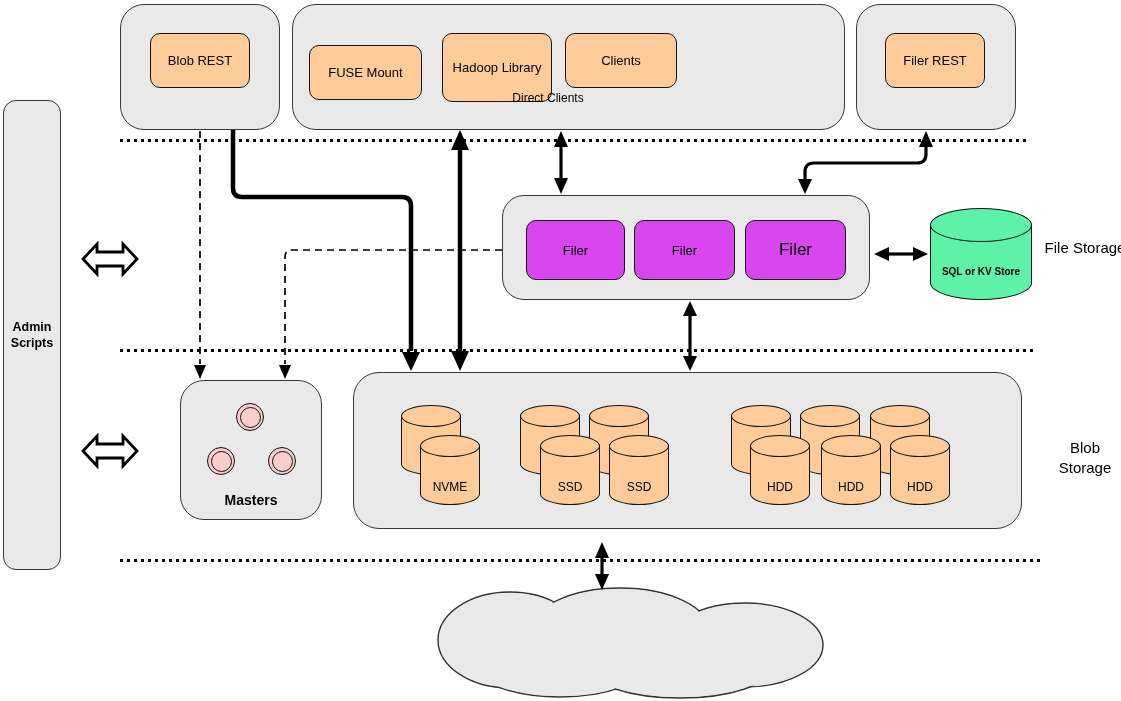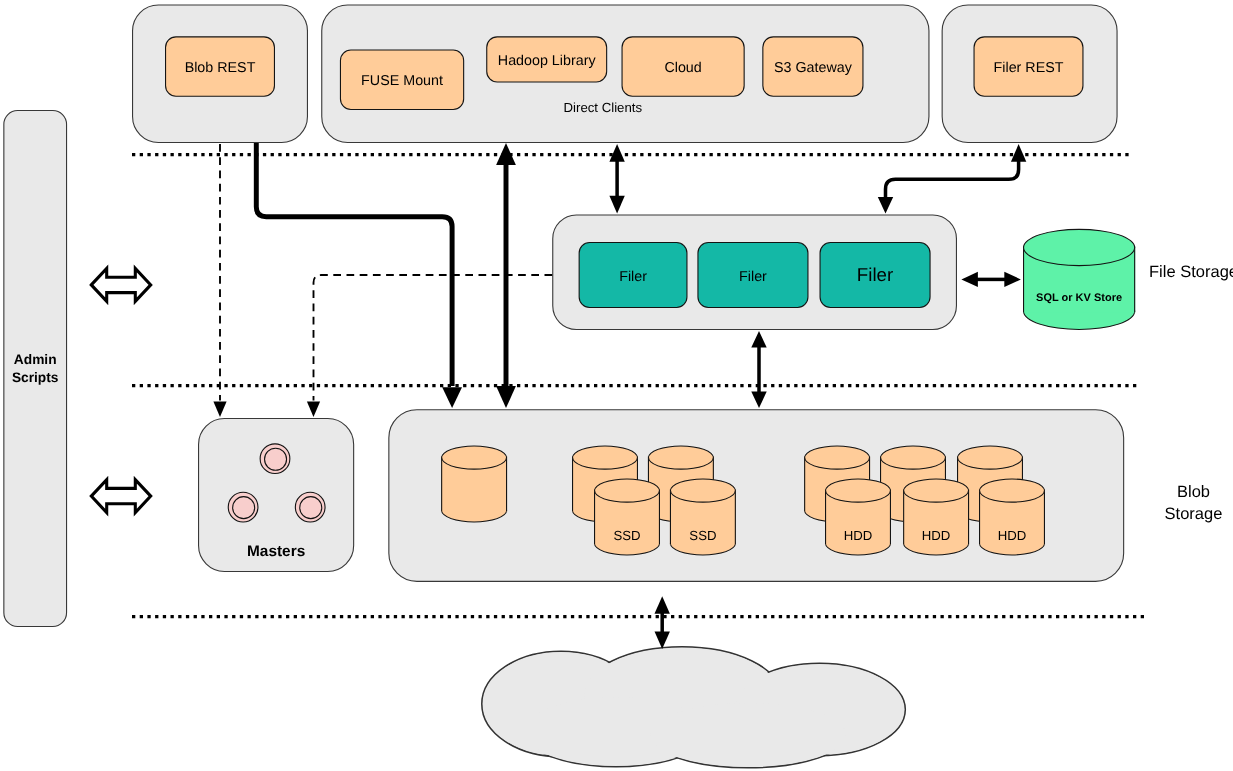--- a/index.html
+++ b/index.html
@@ -3,21 +3,21 @@
 <meta charset="utf-8">
 <style>
   html,body { margin:0; padding:0; background:#ffffff; }
   #stage {
     position:relative; width:1121px; height:701px; background:#ffffff;
     font-family:"Liberation Sans","DejaVu Sans",sans-serif; color:#000;
     overflow:hidden;
   }
   .gbox { position:absolute; background:#e9e9e9; border:1.4px solid #383838; border-radius:24px; box-sizing:border-box; z-index:1; }
   .obox { position:absolute; background:#ffcc99; border:1.5px solid #141414; border-radius:10px; display:flex; align-items:center; justify-content:center; font-size:13px; box-sizing:border-box; z-index:2; }
-  .fbox { position:absolute; background:#14b8a6; border:1.5px solid #141414; border-radius:10px; display:flex; align-items:center; justify-content:center; font-size:13px; box-sizing:border-box; z-index:2; }
+  .fbox { position:absolute; background:#d946ef; border:1.5px solid #141414; border-radius:10px; display:flex; align-items:center; justify-content:center; font-size:13px; box-sizing:border-box; z-index:2; }
   .fbox.big { font-size:17px; }
   .caption { position:absolute; font-size:12px; text-align:center; z-index:3; }
   .side-label { position:absolute; width:84px; font-size:15px; line-height:20px; text-align:center; z-index:3; }
 
   
   .cyl { position:absolute; width:60px; height:70px; z-index:2; }
   .cyl .top { position:absolute; top:0; left:0; right:0; height:22px; border-radius:50%; background:#ffcc99; border:1.5px solid #141414; box-sizing:border-box; z-index:3; }
   .cyl .mid { position:absolute; top:10px; bottom:10px; left:0; right:0; background:#ffcc99; border-left:1.5px solid #141414; border-right:1.5px solid #141414; box-sizing:border-box; z-index:2; }
   .cyl .bot { position:absolute; bottom:0; left:0; right:0; height:22px; border-radius:50%; background:#ffcc99; border:1.5px solid #141414; box-sizing:border-box; z-index:1; }
   .cyl .cyl-label { position:absolute; bottom:11px; left:0; right:0; text-align:center; font-size:12px; z-index:4; }
@@ -46,23 +46,22 @@
 
   <div class="gbox" id="admin-box" style="left:3px; top:100px; width:58px; height:470px;">
     <span>Admin Scripts</span>
   </div>
 
   <div class="gbox" style="left:120px; top:4px; width:160px; height:126px;"></div>
   <div class="obox" style="left:150px; top:33px; width:100px; height:55px;">Blob REST</div>
 
   <div class="gbox" style="left:292px; top:4px; width:553px; height:126px;"></div>
   <div class="obox" style="left:309px; top:33px; width:113px; height:55px;margin-top:12px;">FUSE Mount</div>
-  <div class="obox" style="left:442px; top:33px; width:110px; height:42px;">Hadoop Library</div>
-  <div class="obox" style="left:565px; top:33px; width:112px; height:55px;">Cloud</div>
-  <div class="obox" style="left:693px; top:33px; width:92px; height:55px;">S3 Gateway</div>
+  <div class="obox" style="left:442px; top:33px; width:110px; height:69px;">Hadoop Library</div>
+  <div class="obox" style="left:565px; top:33px; width:112px; height:55px;">Clients</div>
   <div class="caption" style="left:448px; top:91px; width:200px;">Direct Clients</div>
 
   <div class="gbox" style="left:856px; top:4px; width:160px; height:126px;"></div>
   <div class="obox" style="left:885px; top:33px; width:100px; height:55px;">Filer REST</div>
 
   <div class="gbox" style="left:502px; top:195px; width:368px; height:105px; border-radius:22px;"></div>
   <div class="fbox" style="left:526px; top:220px; width:99px; height:60px;">Filer</div>
   <div class="fbox" style="left:634px; top:220px; width:101px; height:60px;">Filer</div>
   <div class="fbox big" style="left:745px; top:220px; width:101px; height:60px;">Filer</div>
 
@@ -108,20 +107,26 @@
     <div class="bot"></div>
       <div class="mid"></div>
       <div class="top"></div>
     </div>
   <div class="cyl" style="left:870px; top:405px;">
     <div class="bot"></div>
       <div class="mid"></div>
       <div class="top"></div>
     </div>
 
+  <div class="cyl" style="left:420px; top:435px;">
+    <div class="bot"></div>
+      <div class="mid"></div>
+      <div class="top"></div>
+    <div class="cyl-label">NVME</div>
+    </div>
   <div class="cyl" style="left:540px; top:435px;">
     <div class="bot"></div>
       <div class="mid"></div>
       <div class="top"></div>
     <div class="cyl-label">SSD</div>
     </div>
   <div class="cyl" style="left:609px; top:435px;">
     <div class="bot"></div>
       <div class="mid"></div>
       <div class="top"></div>

